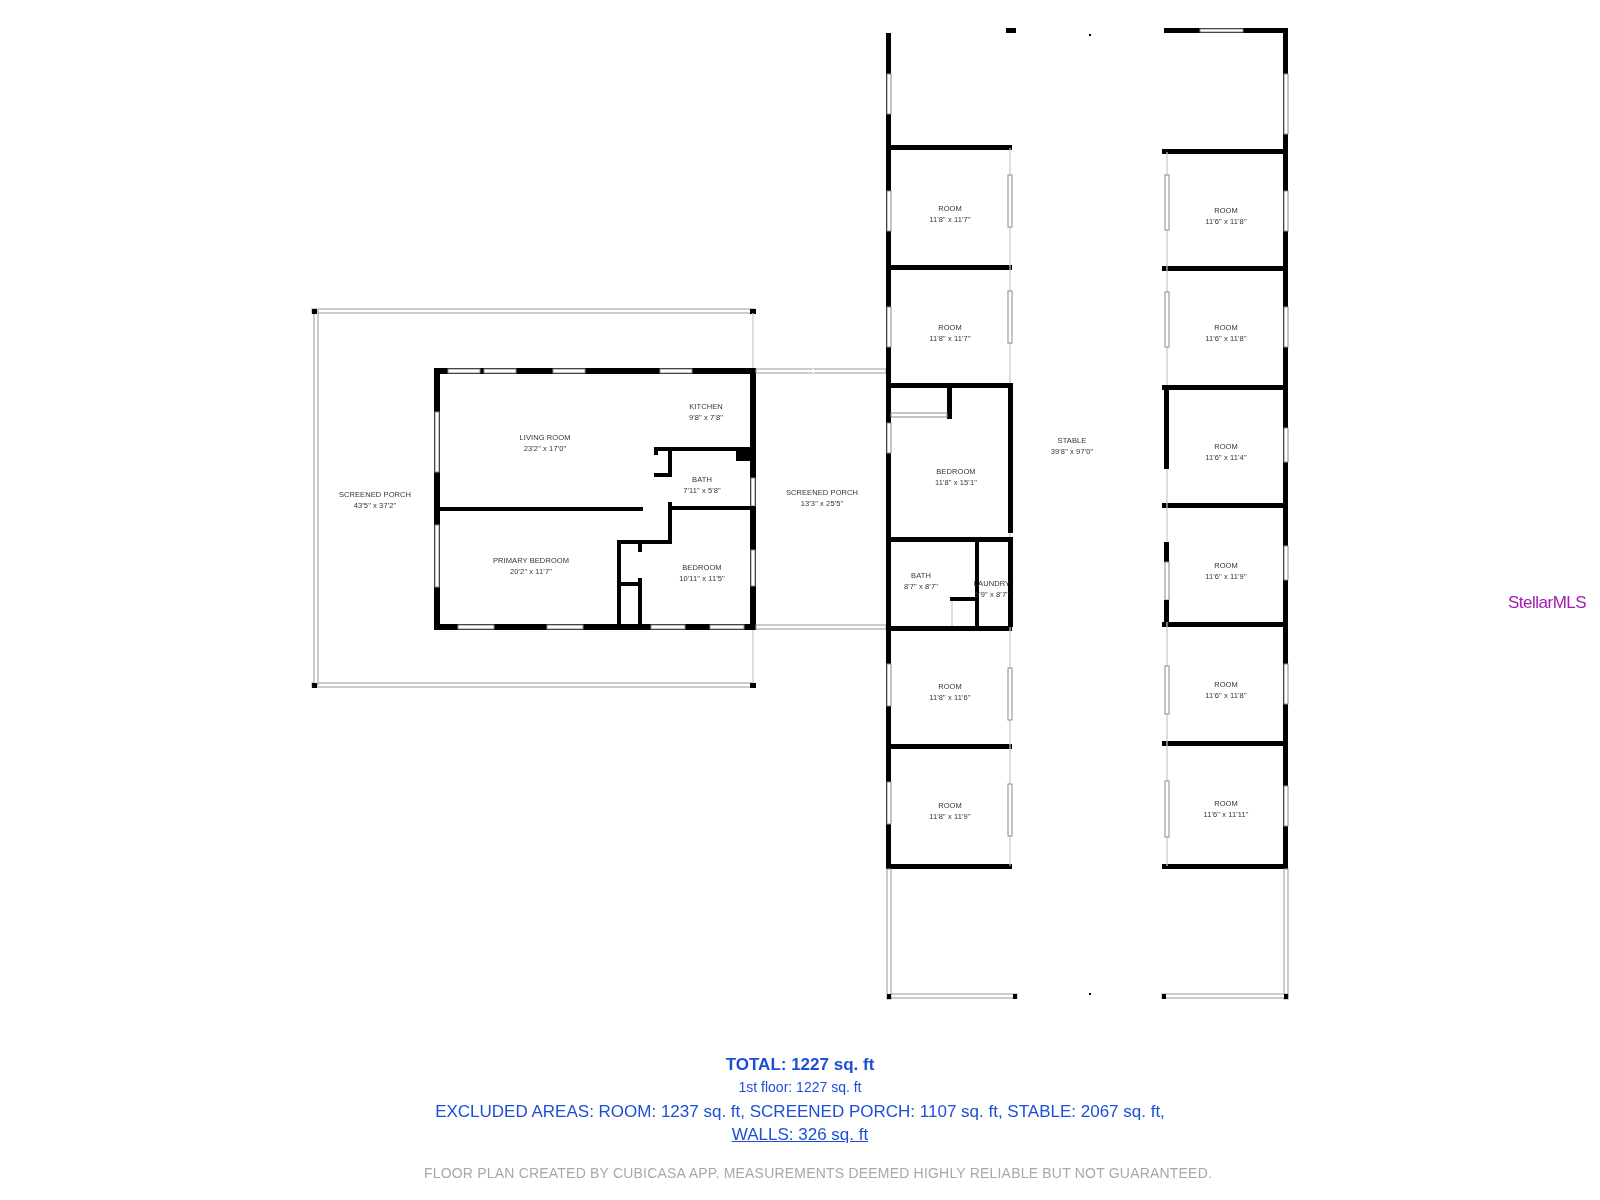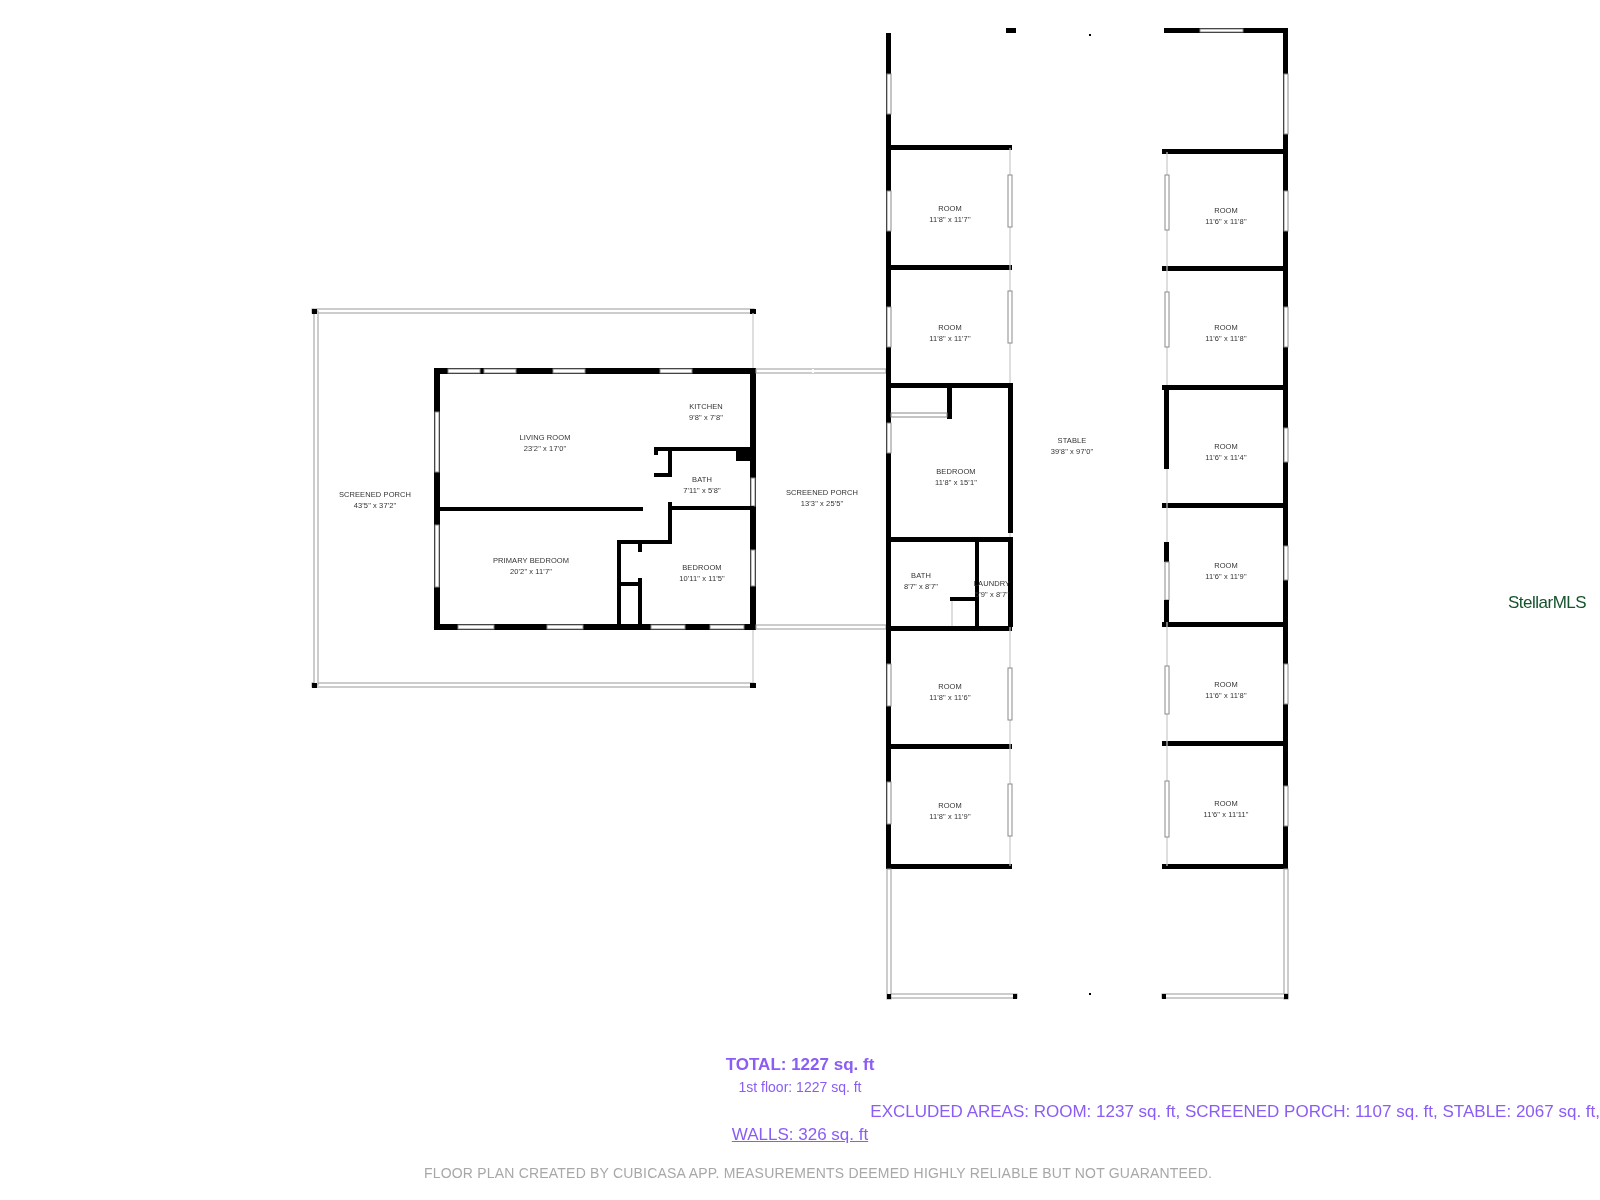--- a/index.html
+++ b/index.html
@@ -4,27 +4,27 @@
   <style>
     html, body { margin: 0; padding: 0; background: #ffffff; }
     body { width: 1600px; height: 1200px; position: relative; overflow: hidden; font-family: "Liberation Sans", sans-serif; }
     #plan { position: absolute; left: 0; top: 0; width: 1600px; height: 1200px; }
     .wall { fill: #000; }
     .screen { fill: #fff; stroke: #9a9a9a; stroke-width: 1; }
     .thin { stroke: #c8c8c8; stroke-width: 1.2; fill: none; }
     .win { fill: #fff; stroke: #8a8a8a; stroke-width: 1; }
     .rlabel { font-family: "Liberation Sans", sans-serif; font-size: 7.5px; fill: #333; text-anchor: middle; letter-spacing: 0.1px; }
     .dot { fill: #000; }
-    .footer { position: absolute; left: 0; width: 1600px; text-align: center; color: #8b5cf6; font-family: "Liberation Sans", sans-serif; }
+    .footer { position: absolute; left: 0; width: 1600px; text-align: center; color: #1d4ed8; font-family: "Liberation Sans", sans-serif; }
     #total { top: 1055px; font-size: 17px; font-weight: bold; }
     #floor1 { top: 1079px; font-size: 14px; }
-    #excluded { top: 1102px; font-size: 17px; text-align: right; }
+    #excluded { top: 1102px; font-size: 17px; }
     #walls { top: 1125px; font-size: 17px; text-decoration: underline; }
     #credit { top: 1165px; font-size: 14px; color: #a8a8a8; letter-spacing: 0.2px; padding-left: 18px; }
-    #watermark { position: absolute; left: 1508px; top: 593px; font-size: 17px; color: #14532d; font-family: "Liberation Sans", sans-serif; letter-spacing: -0.5px; }
+    #watermark { position: absolute; left: 1508px; top: 593px; font-size: 17px; color: #a21caf; font-family: "Liberation Sans", sans-serif; letter-spacing: -0.5px; }
   </style>
 </head>
 <body>
 
 <svg id="plan" viewBox="0 0 1600 1200" xmlns="http://www.w3.org/2000/svg">
 
   <g>
     <rect class="screen" x="312" y="309" width="442" height="4"></rect>
     <rect class="screen" x="312" y="683" width="442" height="4"></rect>
     <rect class="screen" x="314" y="311" width="4" height="374"></rect>

